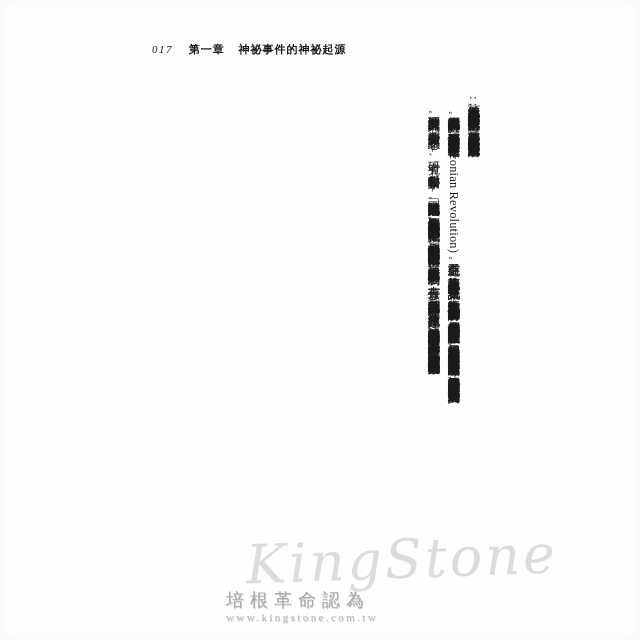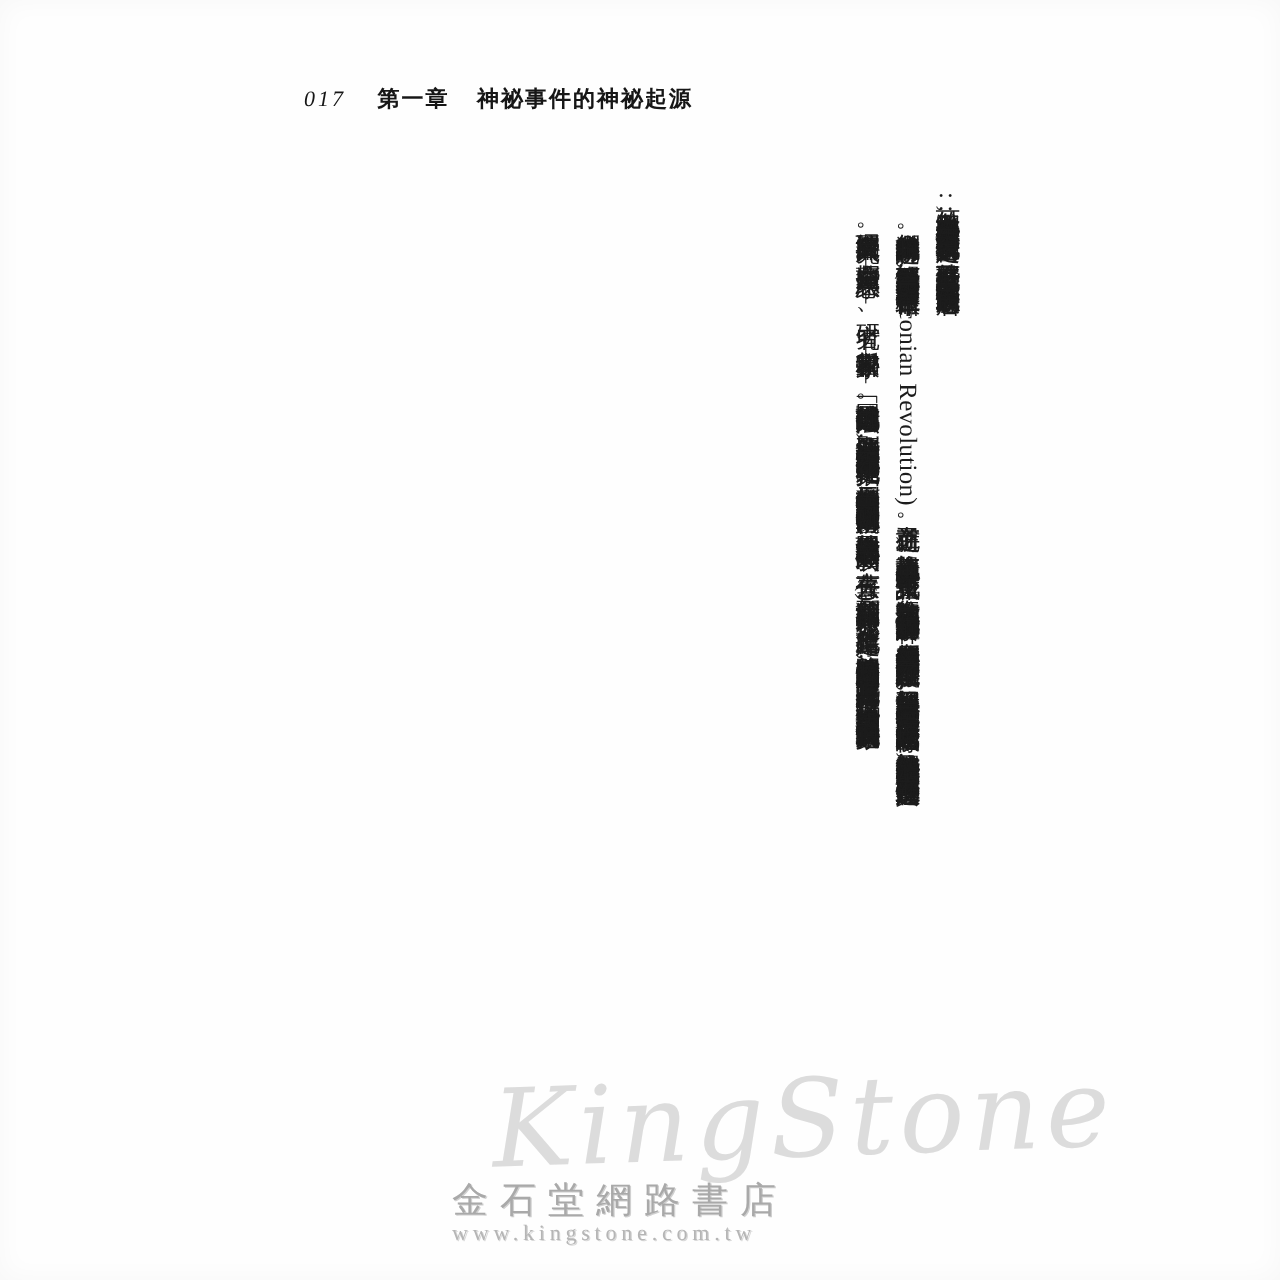--- a/index.html
+++ b/index.html
@@ -117,16 +117,16 @@
   </div>
 
   <div class="wm-script">KingStone</div>
 
   <div class="text-block">
     <p class="no-indent">無可避免的:這些非常不可能的事件必然會發生;機率微乎其微的現象一定會出現。這些事件是那麼不可能,卻又不斷發生,只有不大可能法則可以解釋這個表面的矛盾。</p>
     <p>讓我們從前科學時代的解釋說起。這些解釋通常源自不可考的過去,儘管至今仍有許多人深信不疑,但在培根革命(Baconian Revolution)之前就存在了。培根革命認為,想要瞭解自然世界,就該蒐集資訊、進行實驗和勤作觀察,用這些發現作為判準來評估對於事件的各種解釋。在我們使用科學方法嚴格評判某個解釋是否有效之前,這些前科學說法就已經存在了。但解釋如果不曾或無法被檢證,就沒有真正的分量,只是說法或故事,跟聖誕老人或牙仙之類的童話沒有兩樣。這些前科學解釋具有安撫及鎮定的功能,能安慰不願深入或無法更深入的人,但無法達到真正的理解。</p>
     <p>理解來自更深入的探究。藉由這些探究,思想家——研究者、哲學家和科學家——試圖找出描述自然界運行的「法則」。這些法則就像摘要,以簡單的形式概述我們對宇宙運行的觀察所得,是一種抽象化。例如牛頓第二運動定律指出物體的加速度和受力成正比,可以描述高樓落下物體的墜落軌跡。自然律企圖直指現象的核心,剝除表面、去蕪存菁。我們讓預測符合觀察(亦即數據),藉此推導出定律。某定律說密閉容器中的定量氣體倘若溫度增加,壓力也會上升,事實真是如此嗎?數據也是這樣嗎?某定律說增加電壓會增強電流,我們真的會觀察到這個現象嗎?</p>
   </div>
 
-  <div class="wm-store">金石堂網路書店</div>
+  <div class="wm-store">培根革命認為</div>
   <div class="wm-url">www.kingstone.com.tw</div>
 
 </div>
 
 </body></html>

